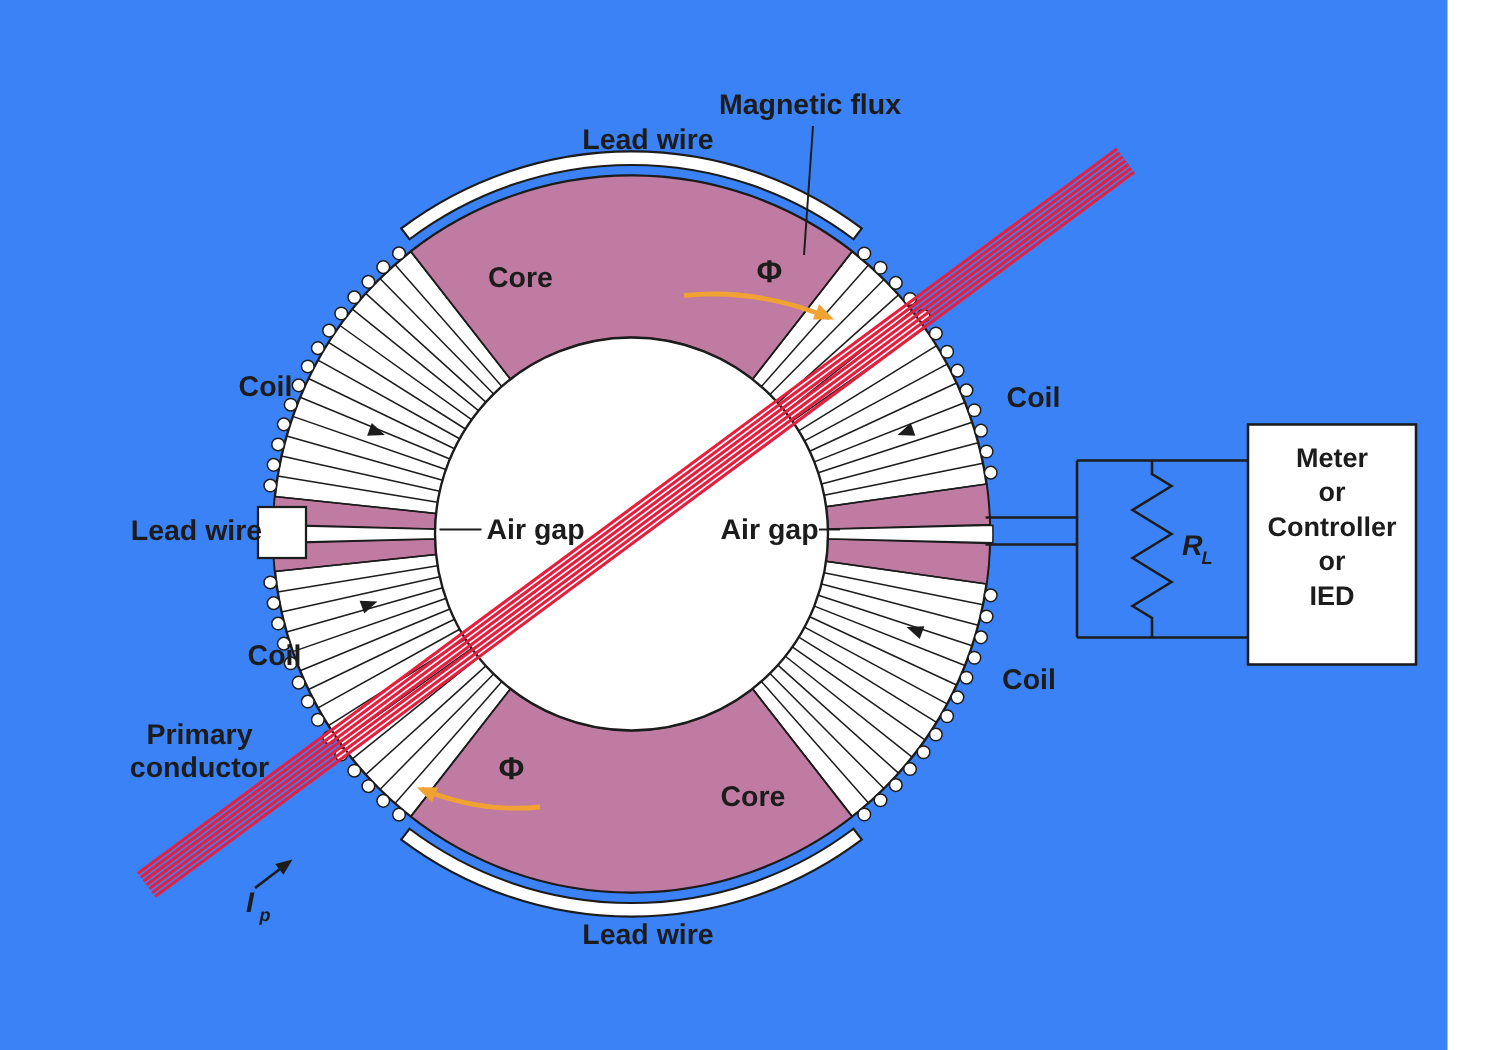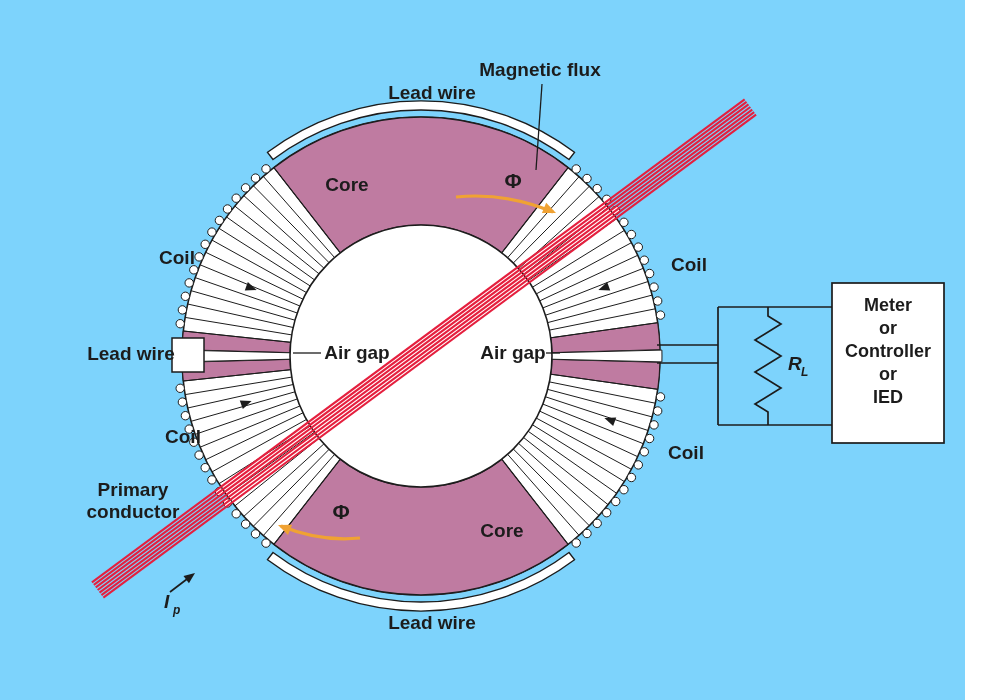--- a/index.html
+++ b/index.html
@@ -1,16 +1,16 @@
 <!DOCTYPE html>
 <html><head>
 <meta charset="utf-8">
 <style>
   html,body{margin:0;padding:0;background:#ffffff;}
-  .stage{width:965px;height:700px;position:relative;background:#7dd3fc;overflow:hidden;}
+  .stage{width:965px;height:700px;position:relative;background:#3b82f6;overflow:hidden;}
   svg{display:block;}
   text{font-family:"Liberation Sans","DejaVu Sans",sans-serif;fill:#1c1c1c;}
   .lbl{font-size:19px;font-weight:bold;}
   .phi{font-size:21px;font-weight:bold;}
   .sym{font-size:19px;font-weight:bold;font-style:italic;}
   .sub{font-size:12px;font-weight:bold;font-style:italic;}
   .boxlbl{font-size:18px;font-weight:bold;}
 </style>
 </head>
 <body>

